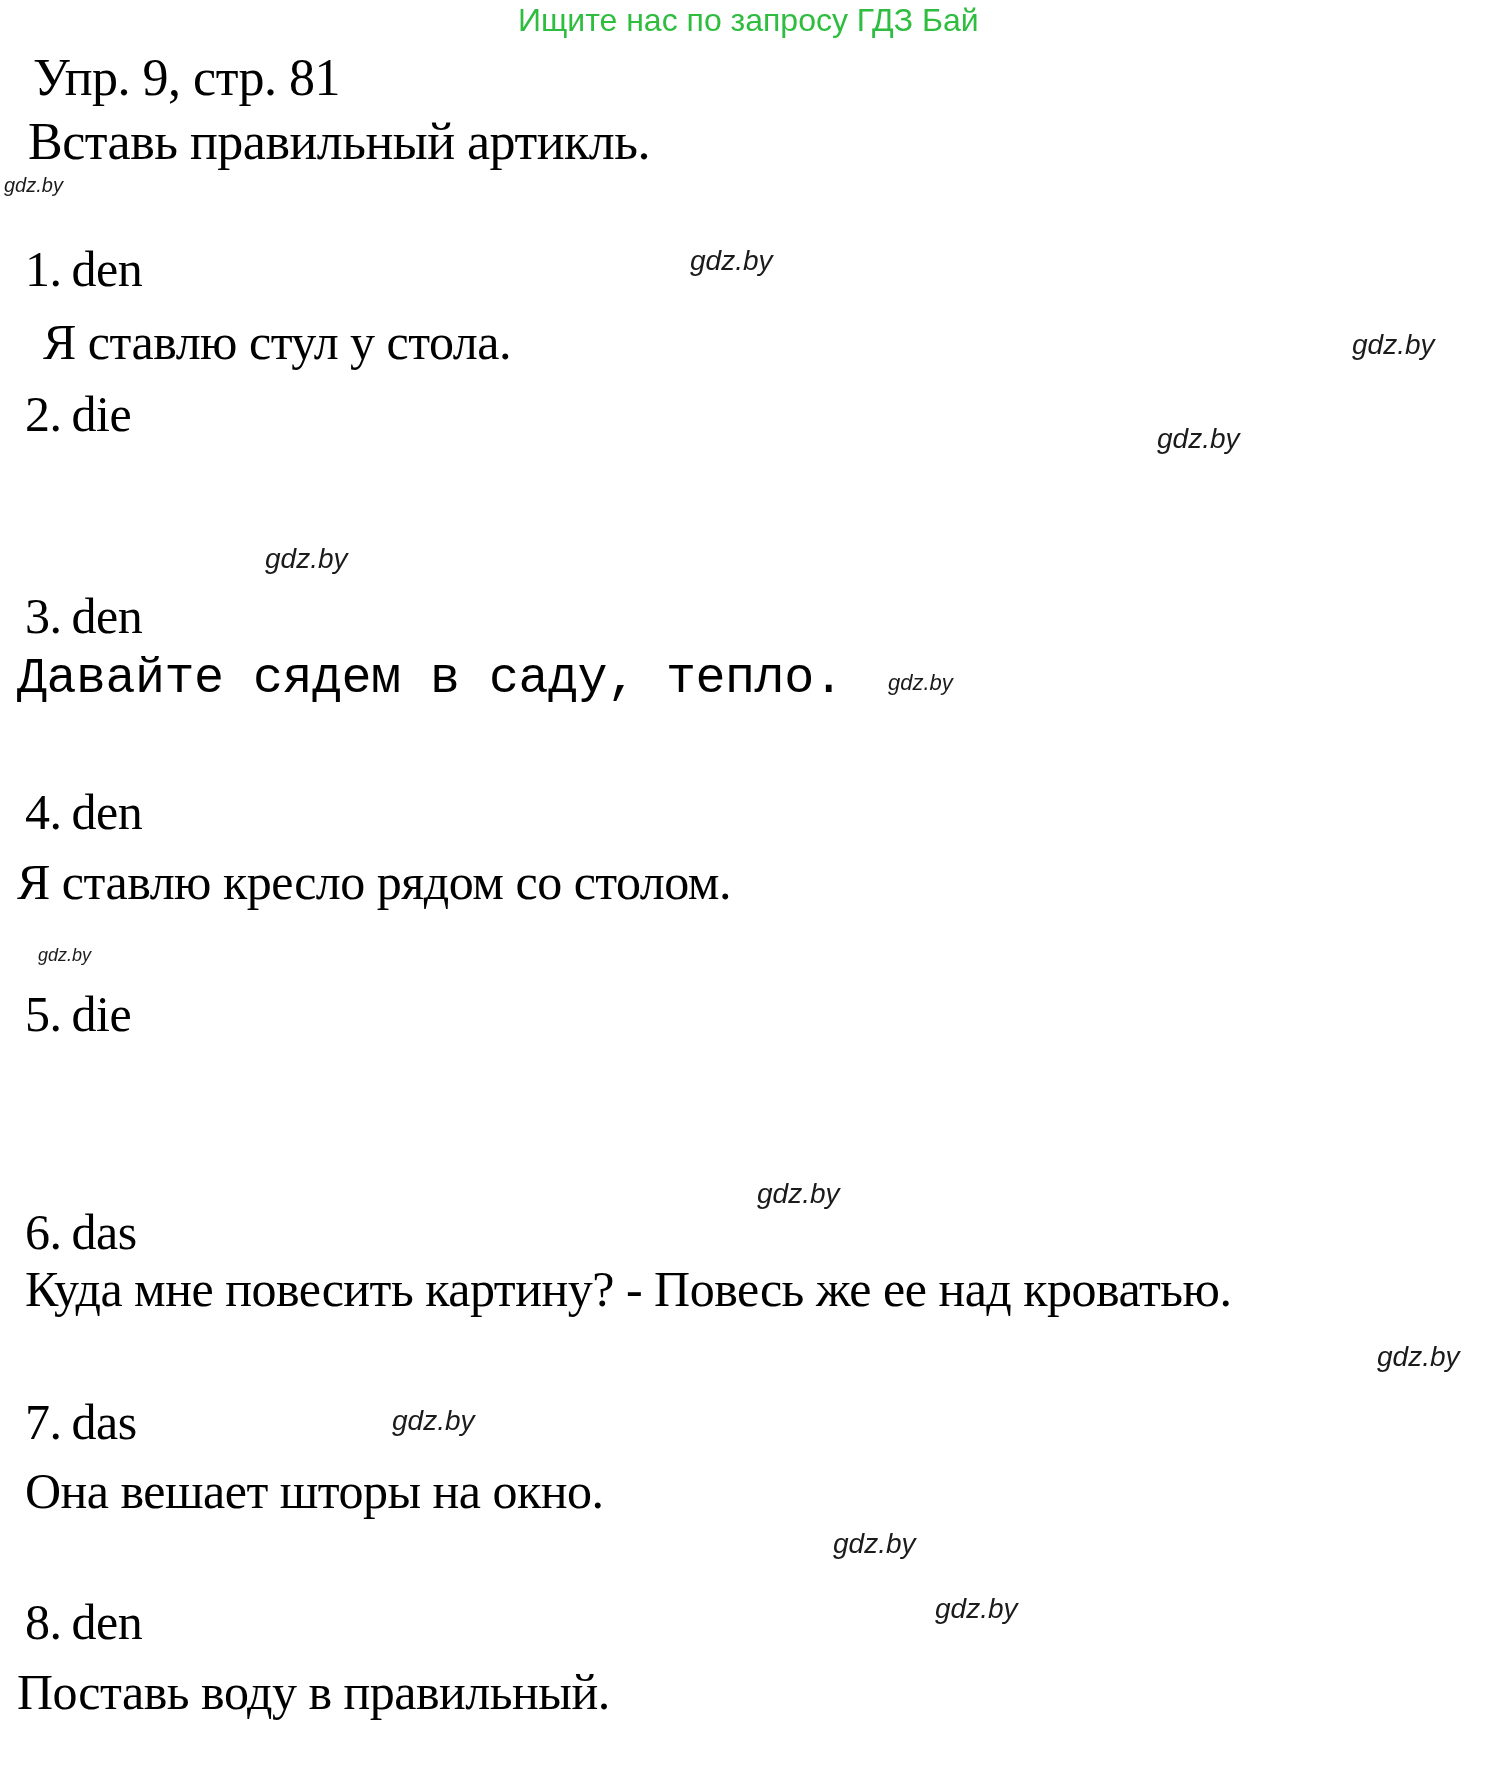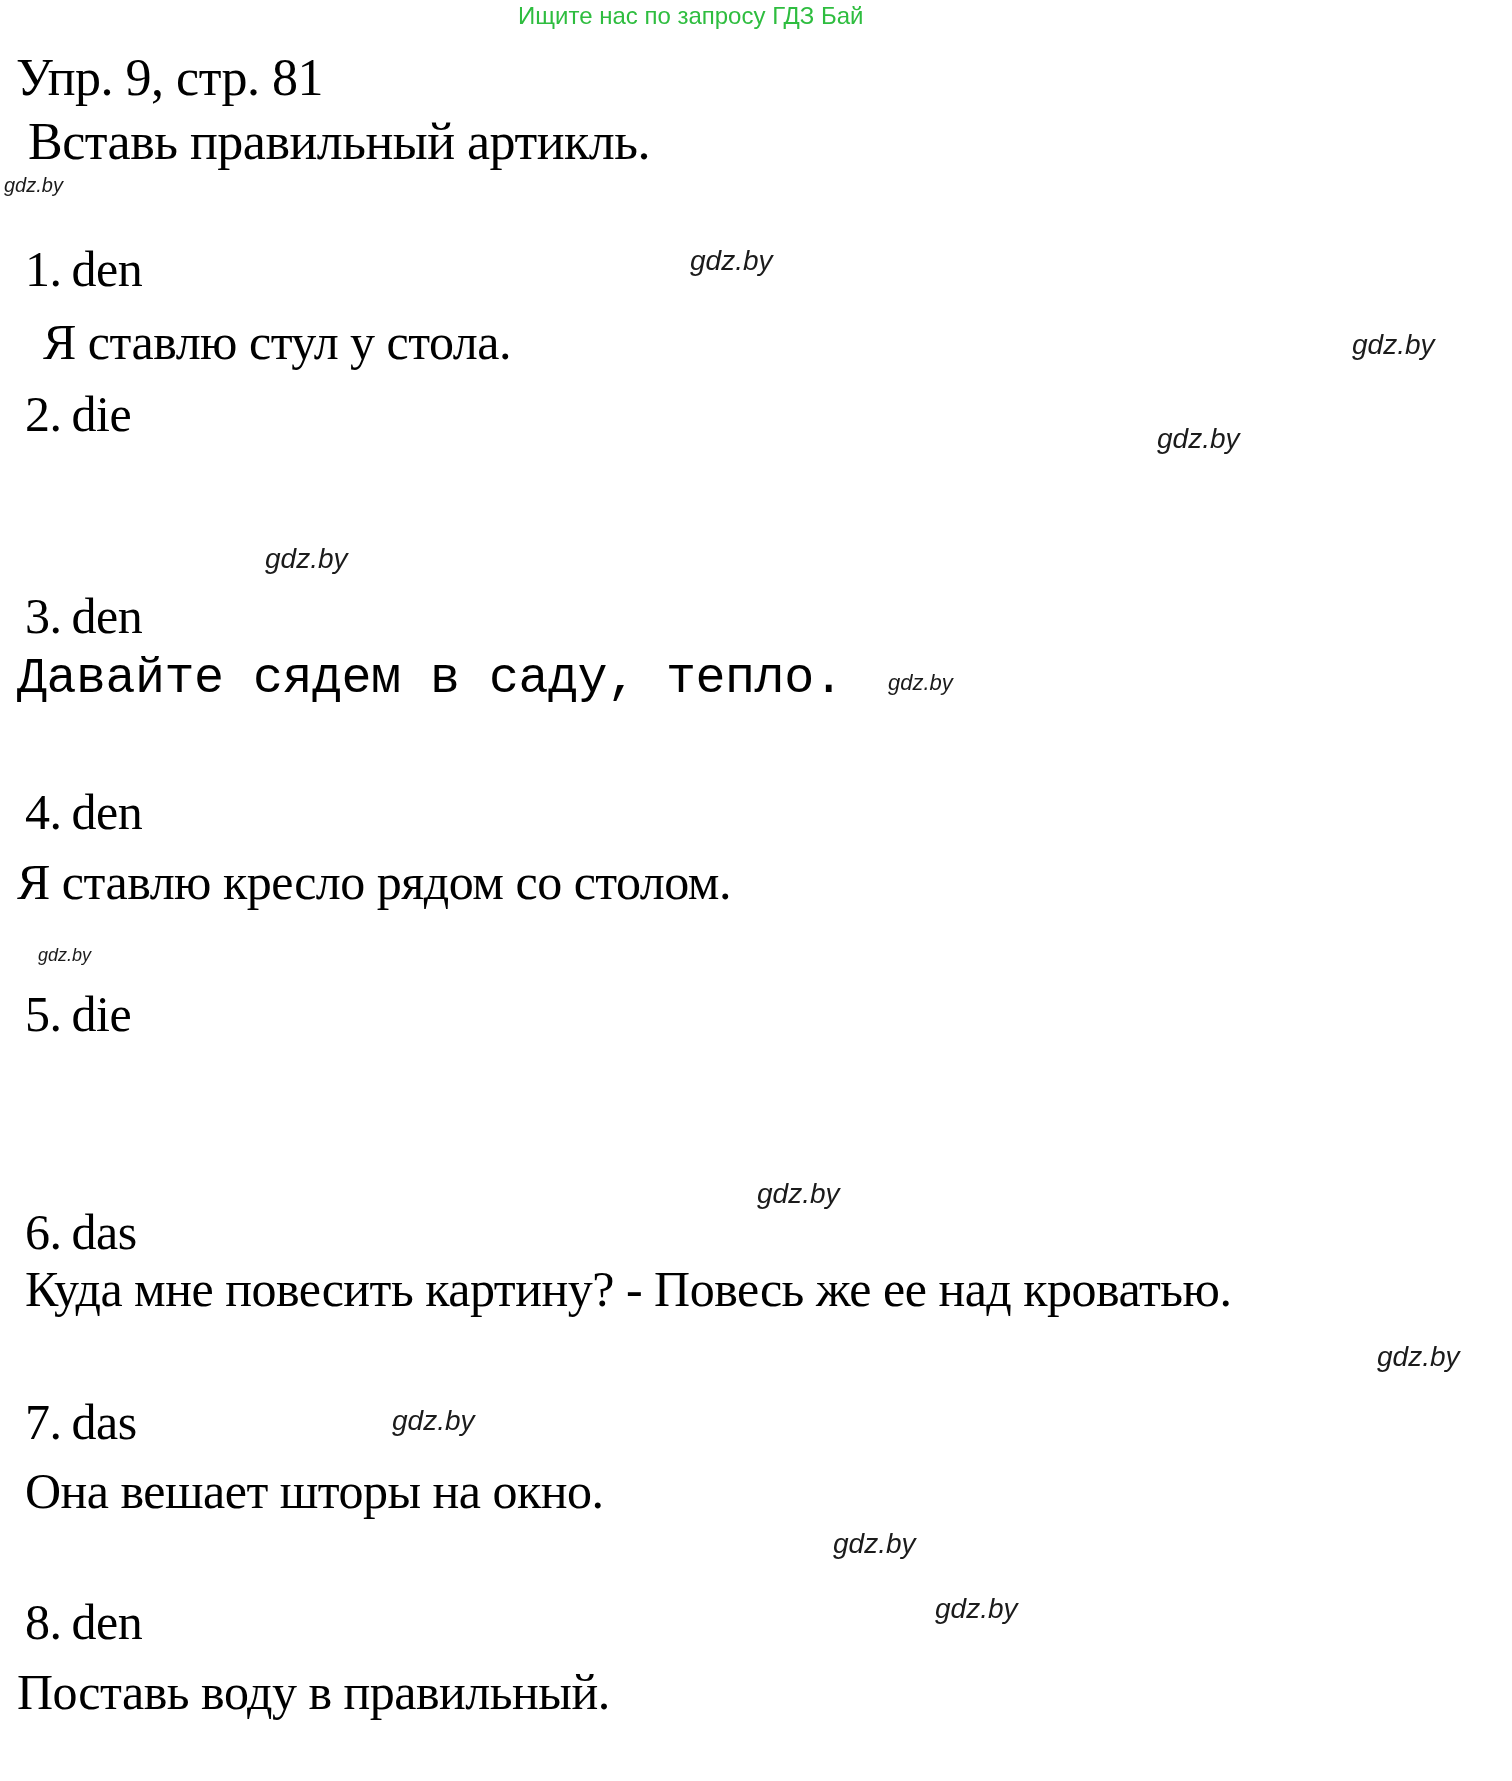--- a/index.html
+++ b/index.html
@@ -7,21 +7,21 @@
     position: relative;
     width: 1512px;
     height: 1781px;
     background: #ffffff;
     overflow: hidden;
     font-family: "Liberation Serif", serif;
   }
   .banner {
     position: absolute;
     font-family: "Liberation Sans", sans-serif;
-    font-size: 24px;
+    font-size: 32px;
     color: #2ebd3f;
     white-space: nowrap;
   }
   .title-line {
     position: absolute;
     font-size: 52px;
     color: #000000;
     white-space: nowrap;
     letter-spacing: -0.5px;
   }
@@ -52,21 +52,21 @@
     white-space: pre;
   }
 </style>
 </head>
 <body>
 
 <div class="page">
 
   <div class="banner" style="left:518px; top:2px;">Ищите нас по запросу ГДЗ Бай</div>
 
-  <div class="title-line" style="left:16px; top:48px;text-align:right;">Упр. 9, стр. 81</div>
+  <div class="title-line" style="left:33px; top:48px;text-align:right;">Упр. 9, стр. 81</div>
   <div class="title-line" style="left:28px; top:112px;">Вставь правильный артикль.</div>
 
   <div class="item-line" style="left:25px; top:240px;"><span>1.</span><span class="item-article">den</span></div>
   <div class="sentence-line" style="left:43px; top:313px;">Я ставлю стул у стола.</div>
 
   <div class="item-line" style="left:25px; top:385px;"><span>2.</span><span class="item-article">die</span></div>
 
   <div class="item-line" style="left:25px; top:587px;"><span>3.</span><span class="item-article">den</span></div>
   <div class="sentence-line" style="left:17px; top:650px;font-family:Liberation Mono, monospace;">Давайте сядем в саду, тепло.</div>
 

